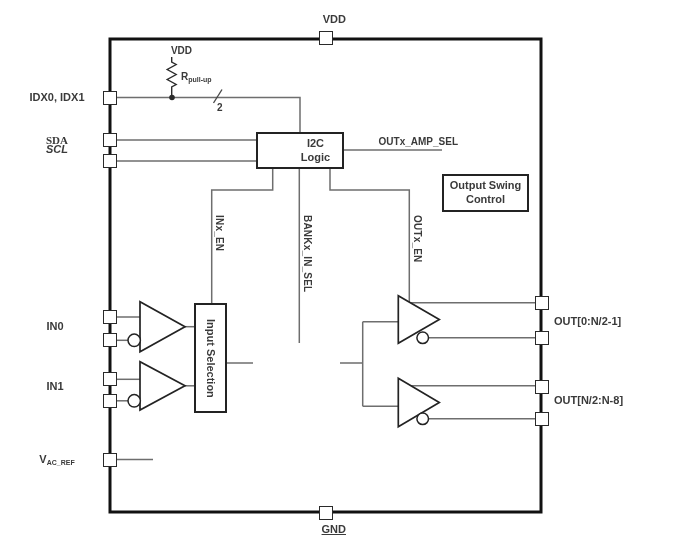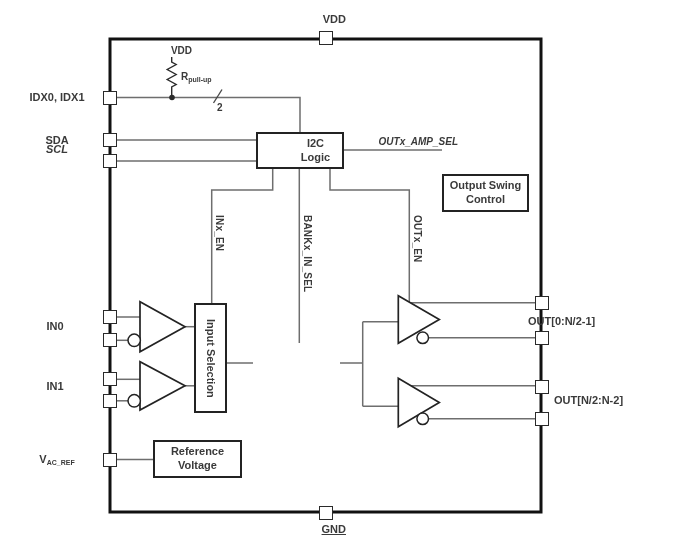--- a/index.html
+++ b/index.html
@@ -102,37 +102,34 @@
 
   <div class="block" style="left:256px; top:132px; width:88px; height:37px;padding-left:33px;">
     <span>I2C Logic</span>
   </div>
   <div class="block" style="left:442px; top:130px; width:87px; height:38px;margin-top:44px;">
     <span>Output Swing Control</span>
   </div>
   <div class="block" style="left:194px; top:303px; width:33px; height:110px;">
     <span class="vtext">Input Selection</span>
   </div>
-  <div class="block" style="left:153px; top:440px; width:89px; height:38px;">
-    <span>Reference Voltage</span>
-  </div>
 
   <div class="lbl center" style="left:306px; top:13px; width:40px;">VDD</div>
   <div class="lbl center" style="left:306px; top:523px; width:40px;text-decoration:underline;">GND</div>
   <div class="lbl right" style="left:16px; top:91px; width:82px;">IDX0, IDX1</div>
-  <div class="lbl right" style="left:16px; top:134px; width:82px;">SDA</div>
+  <div class="lbl right" style="left:16px; top:134px; width:82px;font-family:Liberation Serif, serif;">SDA</div>
   <div class="lbl right" style="left:16px; top:143px; width:82px;font-style:italic;">SCL</div>
   <div class="lbl right" style="left:16px; top:320px; width:78px;">IN0</div>
   <div class="lbl right" style="left:16px; top:380px; width:78px;">IN1</div>
   <div class="lbl right" style="left:16px; top:452.5px; width:82px;"><span>V</span><span class="sub">AC_REF</span></div>
-  <div class="lbl" style="left:528px; top:314.5px;">OUT[0:N/2-1]</div>
-  <div class="lbl" style="left:554px; top:394px;">OUT[N/2:N-2]</div>
+  <div class="lbl" style="left:554px; top:314.5px;">OUT[0:N/2-1]</div>
+  <div class="lbl" style="left:554px; top:394px;">OUT[N/2:N-8]</div>
 
   <div class="lbl center small" style="left:151px; top:45px; width:41px;">VDD</div>
   <div class="lbl small" style="left:181px; top:70.5px;"><span>R</span><span class="sub">pull-up</span></div>
   <div class="lbl small" style="left:217px; top:101.5px;">2</div>
 
-  <div class="lbl center small" style="left:344px; top:136px; width:114px;font-style:italic;">OUTx_AMP_SEL</div>
+  <div class="lbl center small" style="left:344px; top:136px; width:114px;">OUTx_AMP_SEL</div>
   <div class="vlbl" style="left:213.5px; top:215px;">INx_EN</div>
   <div class="vlbl" style="left:301.5px; top:215px;">BANKx_IN_SEL</div>
   <div class="vlbl" style="left:411.5px; top:215px;">OUTx_EN</div>
 
 </div>
 
 </body></html>

